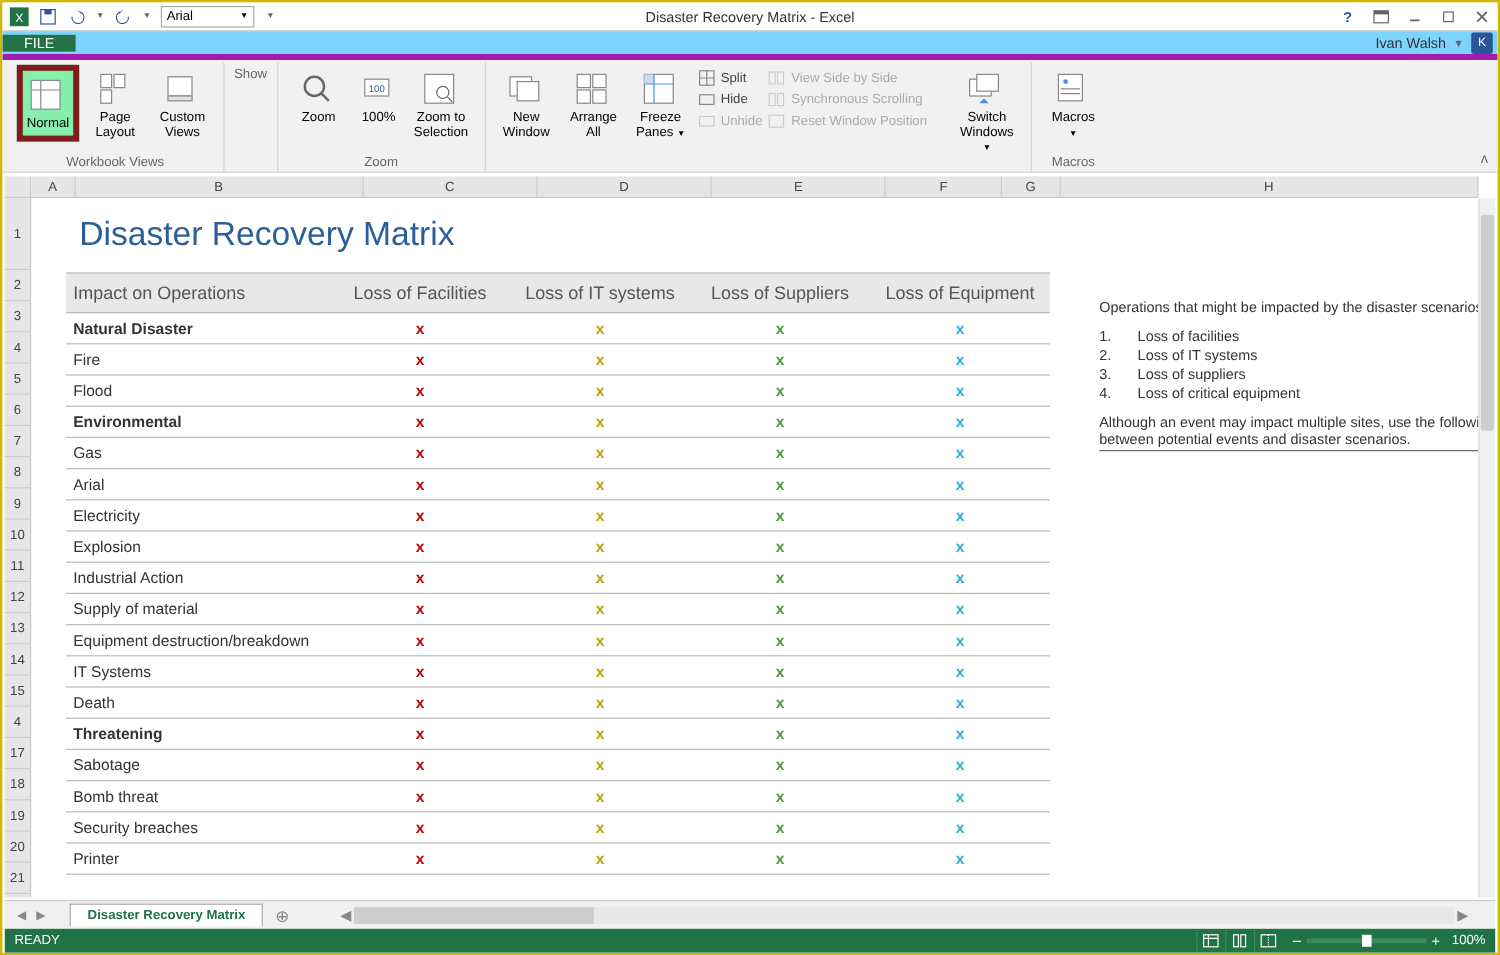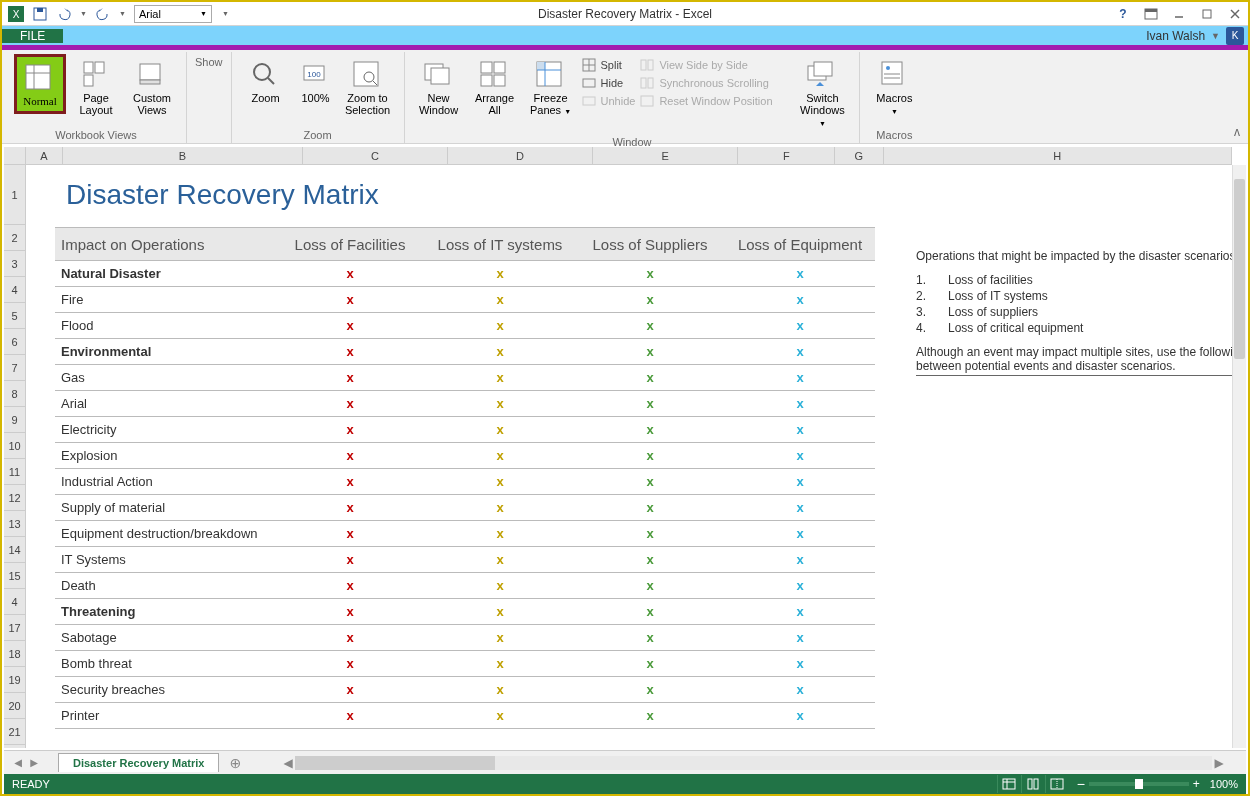--- a/index.html
+++ b/index.html
@@ -22,21 +22,21 @@
 .tabs .user { position: absolute; right: 4px; display: flex; align-items: center; gap: 6px; font-size: 12px; color: #333; }
 .tabs .user .dd { font-size: 9px; color: #666; }
 .tabs .user .avatar { width: 18px; height: 18px; background: #2b579a; color: #fff; display: flex; align-items: center; justify-content: center; font-size: 10px; border-radius: 2px; }
 
 
 .ribbon { height: 94px; background: #f1f1f1; display: flex; border-bottom: 1px solid #d4d4d4; padding: 2px 0 0 4px; }
 .ribbon .group { display: flex; flex-direction: column; border-right: 1px solid #d4d4d4; padding: 2px 8px 0 8px; }
 .ribbon .group .body { flex: 1; display: flex; align-items: flex-start; gap: 4px; justify-content: center; }
 .ribbon .group .label { text-align: center; font-size: 11px; color: #666; padding: 2px 0; }
 .ribbon .bigbtn { display: flex; flex-direction: column; align-items: center; justify-content: flex-start; width: 52px; padding: 4px 2px; cursor: pointer; text-align: center; font-size: 11px; line-height: 12px; gap: 2px; }
-.ribbon .bigbtn.active { background: #84cc16; border: 3px solid #7f1d1d; font-family: Liberation Serif, serif; }
+.ribbon .bigbtn.active { background: #86efac; border: 5px solid #7f1d1d; }
 .ribbon .bigbtn .ico { width: 32px; height: 32px; display: flex; align-items: center; justify-content: flex-start; }
 .ribbon .checkcol { display: flex; flex-direction: column; gap: 6px; padding: 4px 0; font-size: 11px; }
 .ribbon .checkcol label { display: flex; align-items: center; gap: 4px; color: #444; }
 .ribbon .checkcol input { width: 12px; height: 12px; }
 .ribbon .smallcol { display: flex; flex-direction: column; gap: 0; padding: 2px 0; font-size: 11px; }
 .ribbon .smallcol .row { display: flex; align-items: center; gap: 4px; color: #444; padding: 1px 0; }
 .ribbon .smallcol .row.disabled { color: #aaa; }
 .ribbon .smallcol .ico-sm { width: 16px; height: 16px; display: inline-flex; align-items: center; justify-content: center; }
 
 
@@ -332,21 +332,20 @@
         <span class="ico">
             <svg width="28" height="28">
               <rect x="2" y="6" width="18" height="14" fill="#fff" stroke="#888"></rect>
               <rect x="8" y="2" width="18" height="14" fill="#fff" stroke="#888"></rect>
               <path d="M14 22 L18 26 L10 26 Z" fill="#4a90d9"></path>
             </svg>
           </span>
         <span><span>Switch Windows</span> <span style="font-size:7px">▼</span></span>
       </div>
     </div>
-    <div class="label">Window</div>
   </div>
 
   <div class="group" style="border-right:none">
     <div class="body">
       <div class="bigbtn">
         <span class="ico">
             <svg width="28" height="28">
               <rect x="4" y="2" width="20" height="22" fill="#fff" stroke="#888"></rect>
               <circle cx="10" cy="8" r="2" fill="#4a90d9"></circle>
               <line x1="6" y1="14" x2="22" y2="14" stroke="#888"></line>

